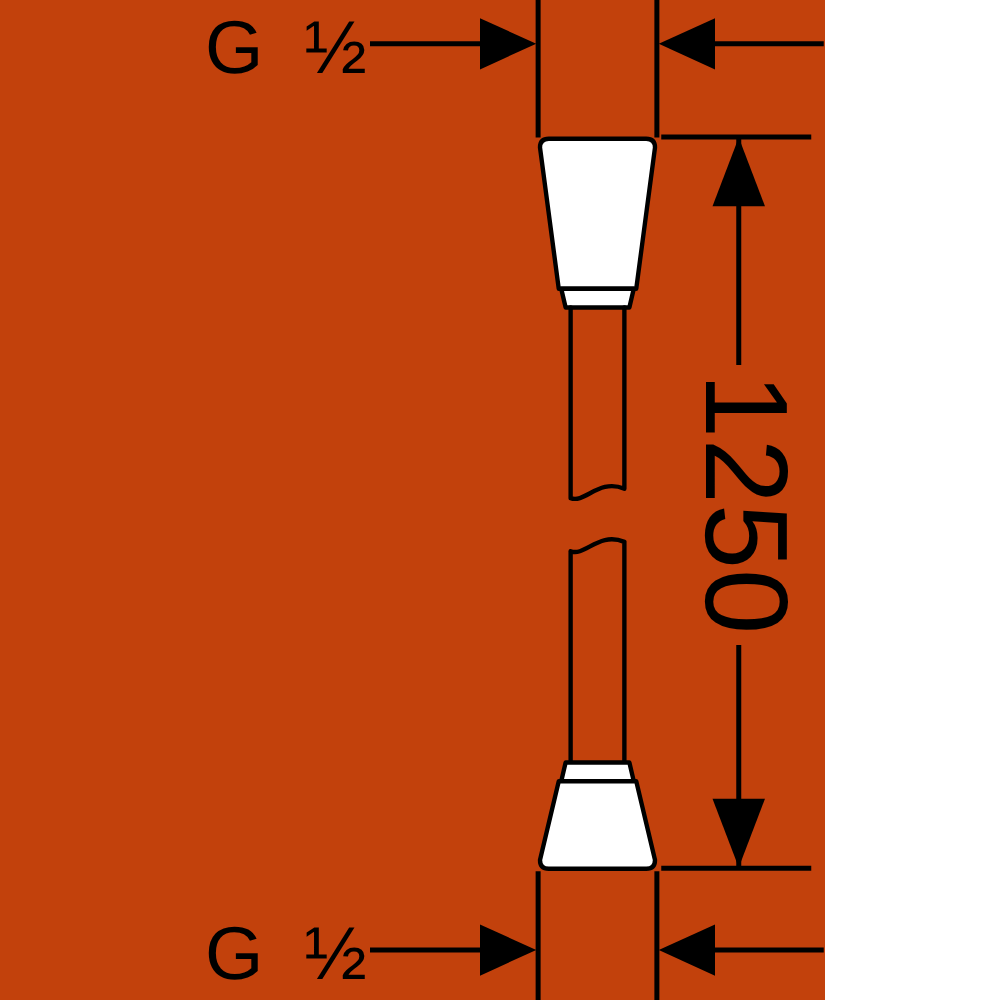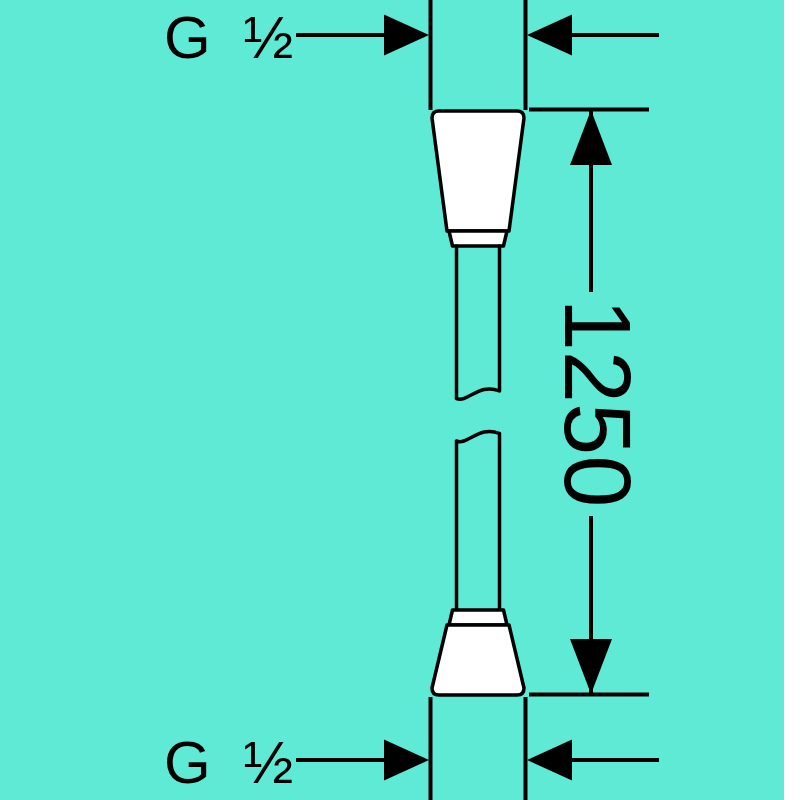--- a/index.html
+++ b/index.html
@@ -2,23 +2,23 @@
 <html><head>
 <meta charset="utf-8">
 <style>
   html, body {
     margin: 0;
     padding: 0;
     background: #ffffff;
   }
   .canvas {
     position: relative;
-    width: 784px;
+    width: 660px;
     height: 800px;
-    background: #5eead4;
+    background: #c2410c;
     font-family: "Liberation Sans", sans-serif;
     overflow: hidden;
   }
   svg {
     display: block;
   }
   .dim-text {
     font-family: "Liberation Sans", sans-serif;
     fill: #000000;
   }

